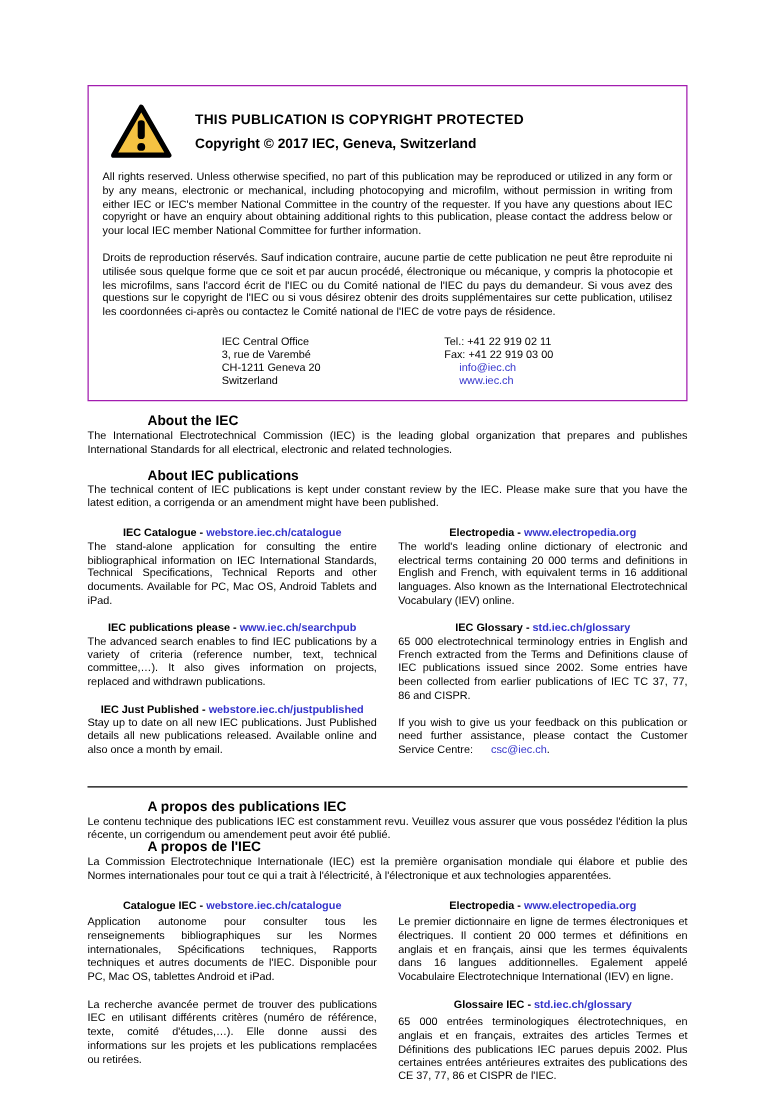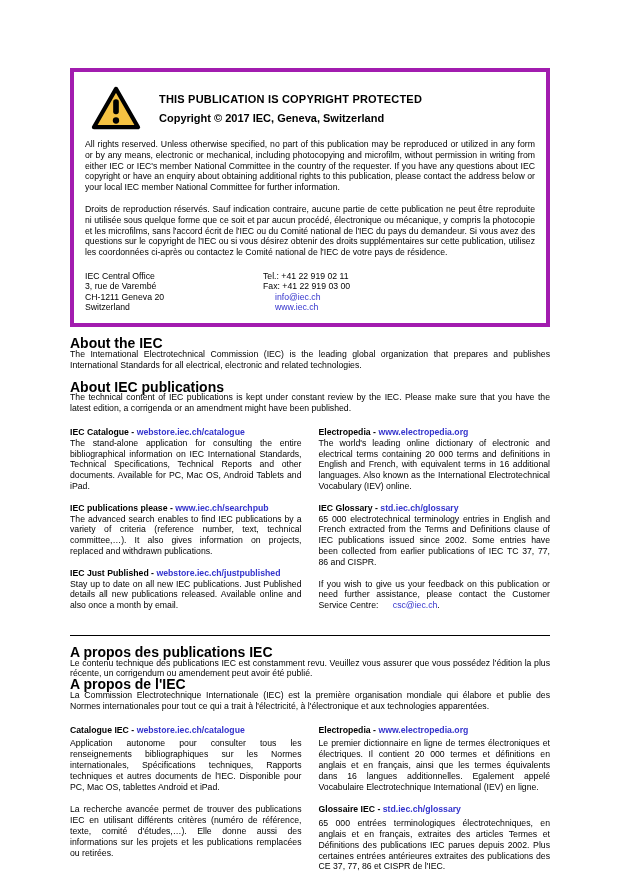--- a/index.html
+++ b/index.html
@@ -6,45 +6,45 @@
   * { box-sizing: border-box; }
   html, body { margin: 0; padding: 0; }
   body {
     width: 620px; height: 877px; background: #ffffff;
     font-family: "Liberation Sans", sans-serif; color: var(--text);
     overflow: hidden;
   }
   .page { padding: 68px 70px 0 70px; width: 620px; }
 
   
-  .copyright-box { border: 4px solid #a21caf; padding: 13px 11px 2px 11px; }
+  .copyright-box { border: 1px solid #a21caf; padding: 13px 11px 2px 11px; }
   .box-header { display: flex; align-items: center; margin: 0 0 8px 6px; }
   .warning-wrap { flex: 0 0 auto; margin-right: 18px; line-height: 0; }
   .box-titles { flex: 1; }
   .box-title { font-weight: bold; font-size: 11px; letter-spacing: .2px; }
   .box-subtitle { font-weight: bold; font-size: 11px; margin-top: 7px; }
 
   p.just {
     text-align: justify; font-size: 8.7px; line-height: 10.8px;
     margin: 0 0 11px 0;
   }
-  .contact { display: flex; font-size: 8.7px; line-height: 10.3px; margin: 13px 0 9px 0; }
+  .contact { display: flex; font-size: 8.7px; line-height: 10.3px; margin: 13px 0 9px 0; justify-content: center; }
   .contact .addr { width: 178px; }
   .contact div > div { white-space: nowrap; }
   a.link, .link { color: var(--link); text-decoration: none; cursor: pointer; margin-left: 12px; }
 
   
   .section { margin-top: 11px; }
-  .h { font-weight: bold; font-size: 14px; line-height: 10.8px; }
+  .h { font-weight: bold; font-size: 11px; line-height: 10.8px; margin-left: 48px; }
 
   
   .cols { display: flex; gap: 17px; margin-top: 13px; }
   .col { width: 231.5px; }
   .entry { margin-bottom: 11px; }
-  .eh { font-weight: bold; font-size: 8.7px; line-height: 10.8px; }
+  .eh { font-weight: bold; font-size: 8.7px; line-height: 10.8px; text-align: center; }
   .eh .eu { color: var(--link); }
   .entry p.just { margin-bottom: 0; }
   .cols.fr .entry { margin-bottom: 12px; }
   .cols.fr .entry p.just { margin-top: 3px; }
 
   .divider { border: none; border-top: 1px solid #000; margin: 13px 0 11px 0; }
 </style>
 </head>
 <body>
 

